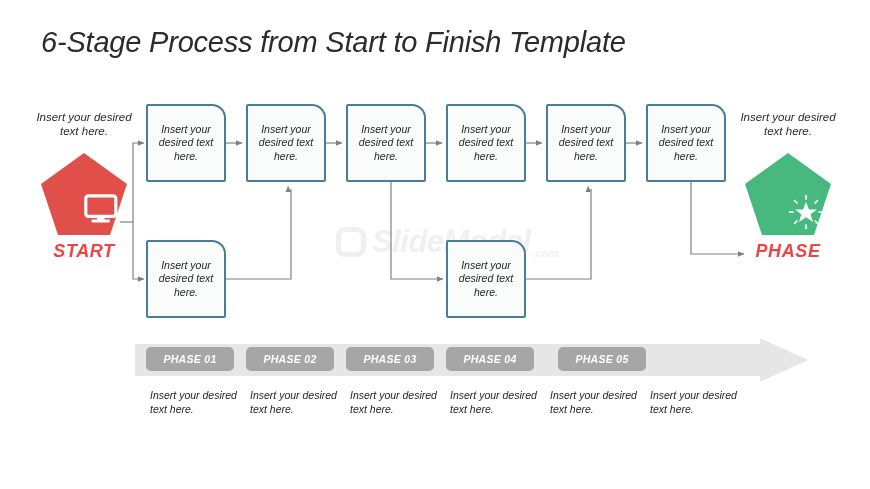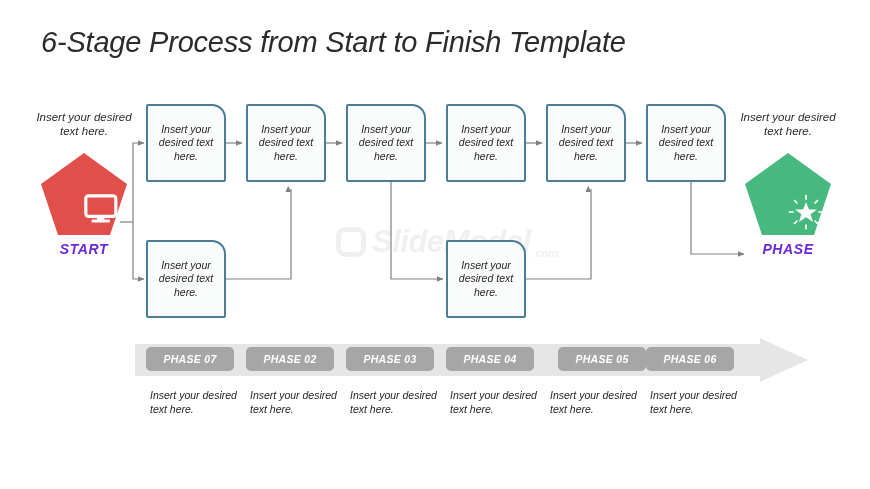--- a/index.html
+++ b/index.html
@@ -82,23 +82,23 @@
     position: relative;
     width: 88px; height: 84px;
     margin: 0 auto;
     display: flex;
     align-items: center;
     justify-content: center;
   }
   .pent-shape svg { position: absolute; left: 0; top: 0; }
   .pent-icon { position: relative; z-index: 1; }
   .pent-label {
-    font-size: 14px;
-    font-weight: bold;
-    color: #6d28d9;
+    font-size: 18px;
+    font-weight: bold;
+    color: #ef4444;
     letter-spacing: 0.6px;
     margin-top: 5px;
   }
 
   #start-group { left: 32px; top: 110px; }
   #finish-group { left: 736px; top: 110px; }
 
   
   .pbox {
     position: absolute;
@@ -264,26 +264,25 @@
     <div class="pbox-text">Insert your desired text here.</div>
   </div>
   <div class="pbox" style="left:446px; top:240px;">
     <div class="pbox-text">Insert your desired text here.</div>
   </div>
 
   <div id="phase-band">
     <svg width="673" height="44" viewBox="0 0 673 44" xmlns="http://www.w3.org/2000/svg">
       <path d="M0,6 L625,6 L625,0 L673,22 L625,44 L625,38 L0,38 z" fill="#e6e6e6"></path>
     </svg>
-    <div class="phase-pill" style="left:11px;">PHASE 07</div>
+    <div class="phase-pill" style="left:11px;">PHASE 01</div>
     <div class="phase-pill" style="left:111px;">PHASE 02</div>
     <div class="phase-pill" style="left:211px;">PHASE 03</div>
     <div class="phase-pill" style="left:311px;text-align:right;">PHASE 04</div>
     <div class="phase-pill" style="left:423px;">PHASE 05</div>
-    <div class="phase-pill" style="left:511px;">PHASE 06</div>
   </div>
 
   <div class="bottom-caption" style="left:150px;">Insert your desired text here.</div>
   <div class="bottom-caption" style="left:250px;">Insert your desired text here.</div>
   <div class="bottom-caption" style="left:350px;">Insert your desired text here.</div>
   <div class="bottom-caption" style="left:450px;">Insert your desired text here.</div>
   <div class="bottom-caption" style="left:550px;">Insert your desired text here.</div>
   <div class="bottom-caption" style="left:650px;">Insert your desired text here.</div>
 
 </div>

